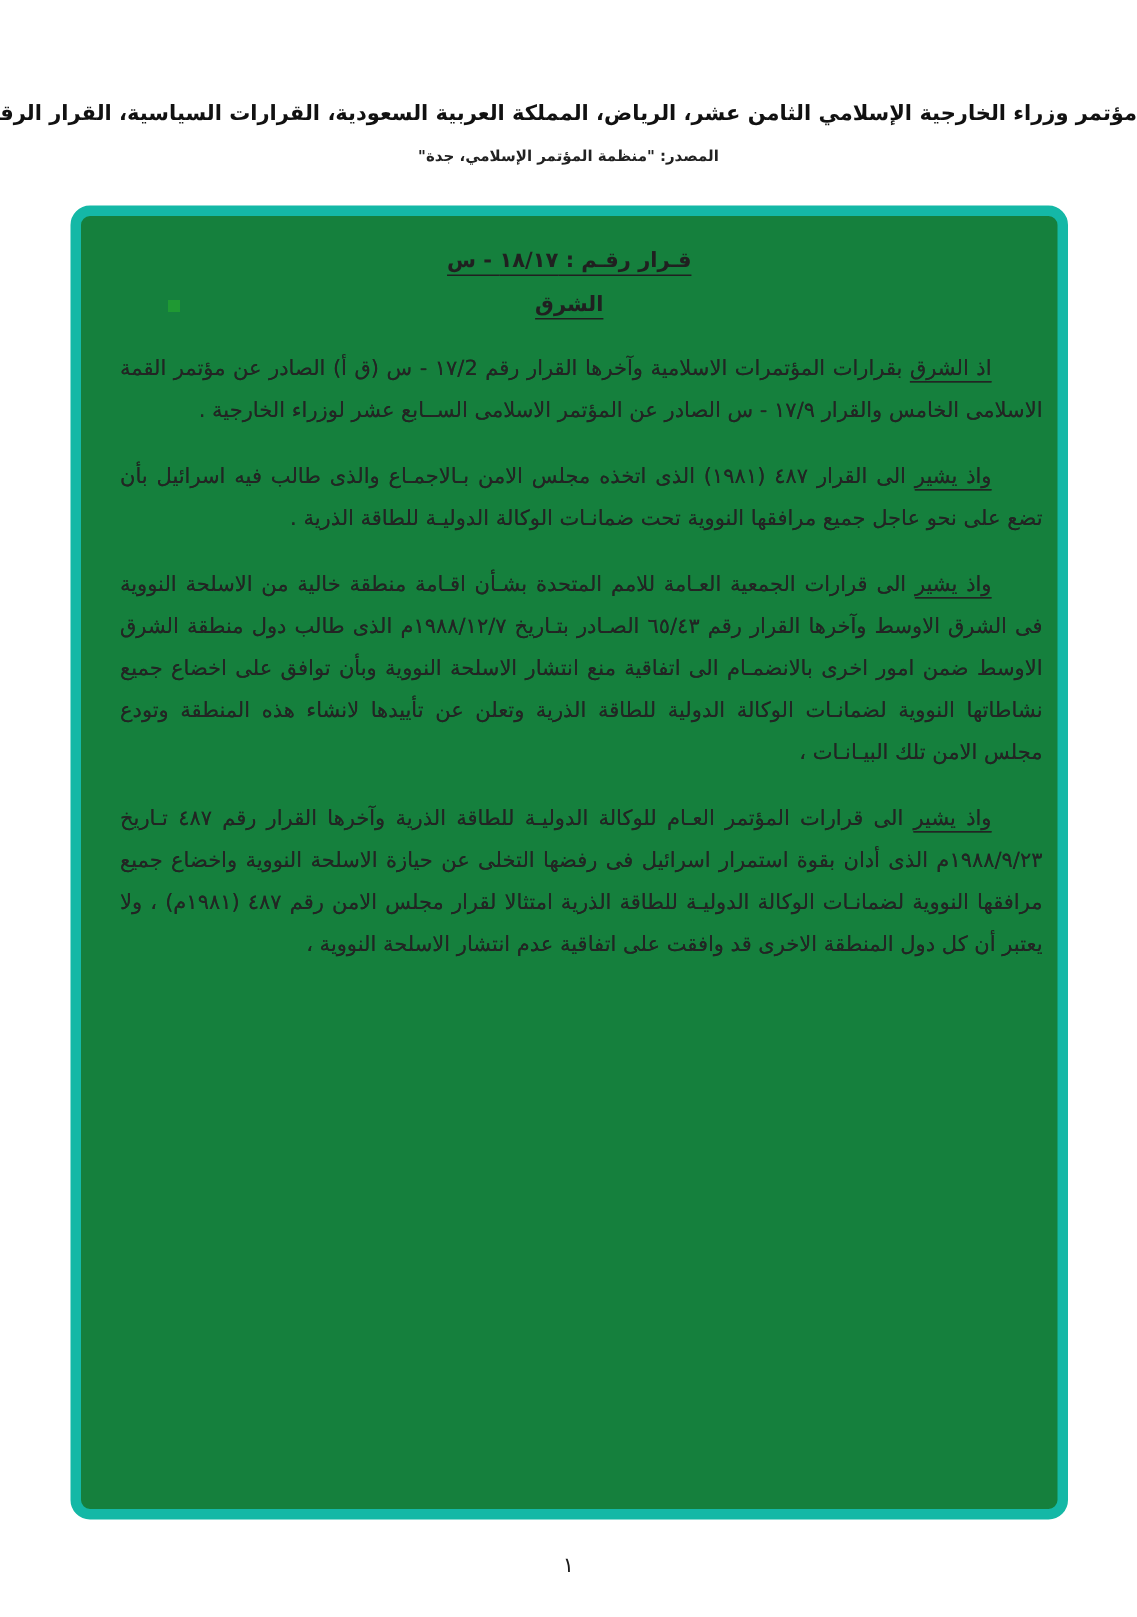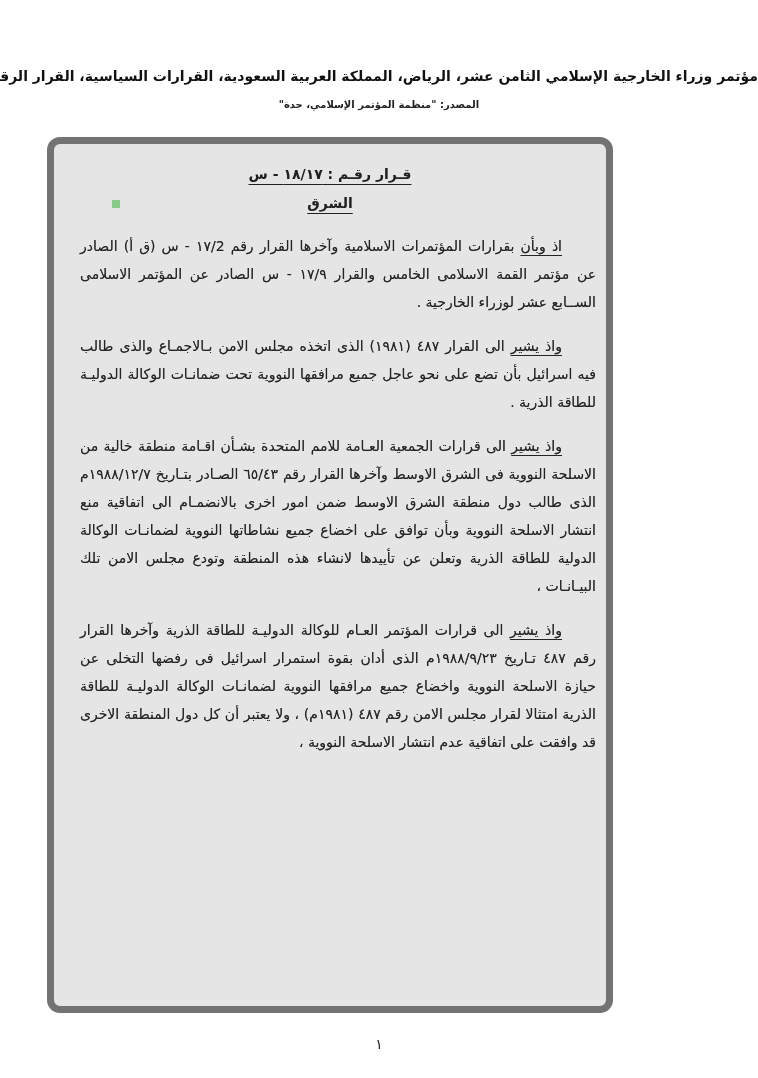--- a/index.html
+++ b/index.html
@@ -26,24 +26,24 @@
     top: 99px; left: 0; right: 0;
     direction: rtl;
     text-align: center;
     font-weight: bold;
     font-size: 10px;
     color: #222;
   }
   .green-box {
     position: absolute;
     top: 137px; left: 47px;
-    width: 566px; height: 876px;
-    border: 7px solid #737373;
+    width: 665px; height: 876px;
+    border: 7px solid #14b8a6;
     border-radius: 13px;
-    background: #e5e5e5;
+    background: #15803d;
   }
   .scan-artifact {
     position: absolute;
     top: 56px; left: 58px;
     width: 8px; height: 8px;
     background: #2ab12a;
     opacity: 0.5;
   }
   .title-block {
     margin-top: 16px;
@@ -94,20 +94,20 @@
 
 <div class="green-box">
   <div class="scan-artifact"></div>
 
   <div class="title-block">
     <div>قـرار رقـم : ١٨/١٧ - س</div>
     <div>الشرق</div>
   </div>
 
   <div class="doc-body">
-    <p class="para"><span class="lead">اذ وبأن</span><span> بقرارات المؤتمرات الاسلامية وآخرها القرار رقم ١٧/2 - س (ق أ) الصادر عن مؤتمر القمة الاسلامى الخامس والقرار ١٧/٩ - س الصادر عن المؤتمر الاسلامى الســابع عشر لوزراء الخارجية .</span></p>
+    <p class="para"><span class="lead">اذ الشرق</span><span> بقرارات المؤتمرات الاسلامية وآخرها القرار رقم ١٧/2 - س (ق أ) الصادر عن مؤتمر القمة الاسلامى الخامس والقرار ١٧/٩ - س الصادر عن المؤتمر الاسلامى الســابع عشر لوزراء الخارجية .</span></p>
     <p class="para"><span class="lead">واذ يشير</span><span> الى القرار ٤٨٧ (١٩٨١) الذى اتخذه مجلس الامن بـالاجمـاع والذى طالب فيه اسرائيل بأن تضع على نحو عاجل جميع مرافقها النووية تحت ضمانـات الوكالة الدوليـة للطاقة الذرية .</span></p>
     <p class="para"><span class="lead">واذ يشير</span><span> الى قرارات الجمعية العـامة للامم المتحدة بشـأن اقـامة منطقة خالية من الاسلحة النووية فى الشرق الاوسط وآخرها القرار رقم ٦٥/٤٣ الصـادر بتـاريخ ١٩٨٨/١٢/٧م الذى طالب دول منطقة الشرق الاوسط ضمن امور اخرى بالانضمـام الى اتفاقية منع انتشار الاسلحة النووية وبأن توافق على اخضاع جميع نشاطاتها النووية لضمانـات الوكالة الدولية للطاقة الذرية وتعلن عن تأييدها لانشاء هذه المنطقة وتودع مجلس الامن تلك البيـانـات ،</span></p>
     <p class="para"><span class="lead">واذ يشير</span><span> الى قرارات المؤتمر العـام للوكالة الدوليـة للطاقة الذرية وآخرها القرار رقم ٤٨٧ تـاريخ ١٩٨٨/٩/٢٣م الذى أدان بقوة استمرار اسرائيل فى رفضها التخلى عن حيازة الاسلحة النووية واخضاع جميع مرافقها النووية لضمانـات الوكالة الدوليـة للطاقة الذرية امتثالا لقرار مجلس الامن رقم ٤٨٧ (١٩٨١م) ، ولا يعتبر أن كل دول المنطقة الاخرى قد وافقت على اتفاقية عدم انتشار الاسلحة النووية ،</span></p>
   </div>
 </div>
 
 <div class="page-number">١</div>
 
 </body></html>

